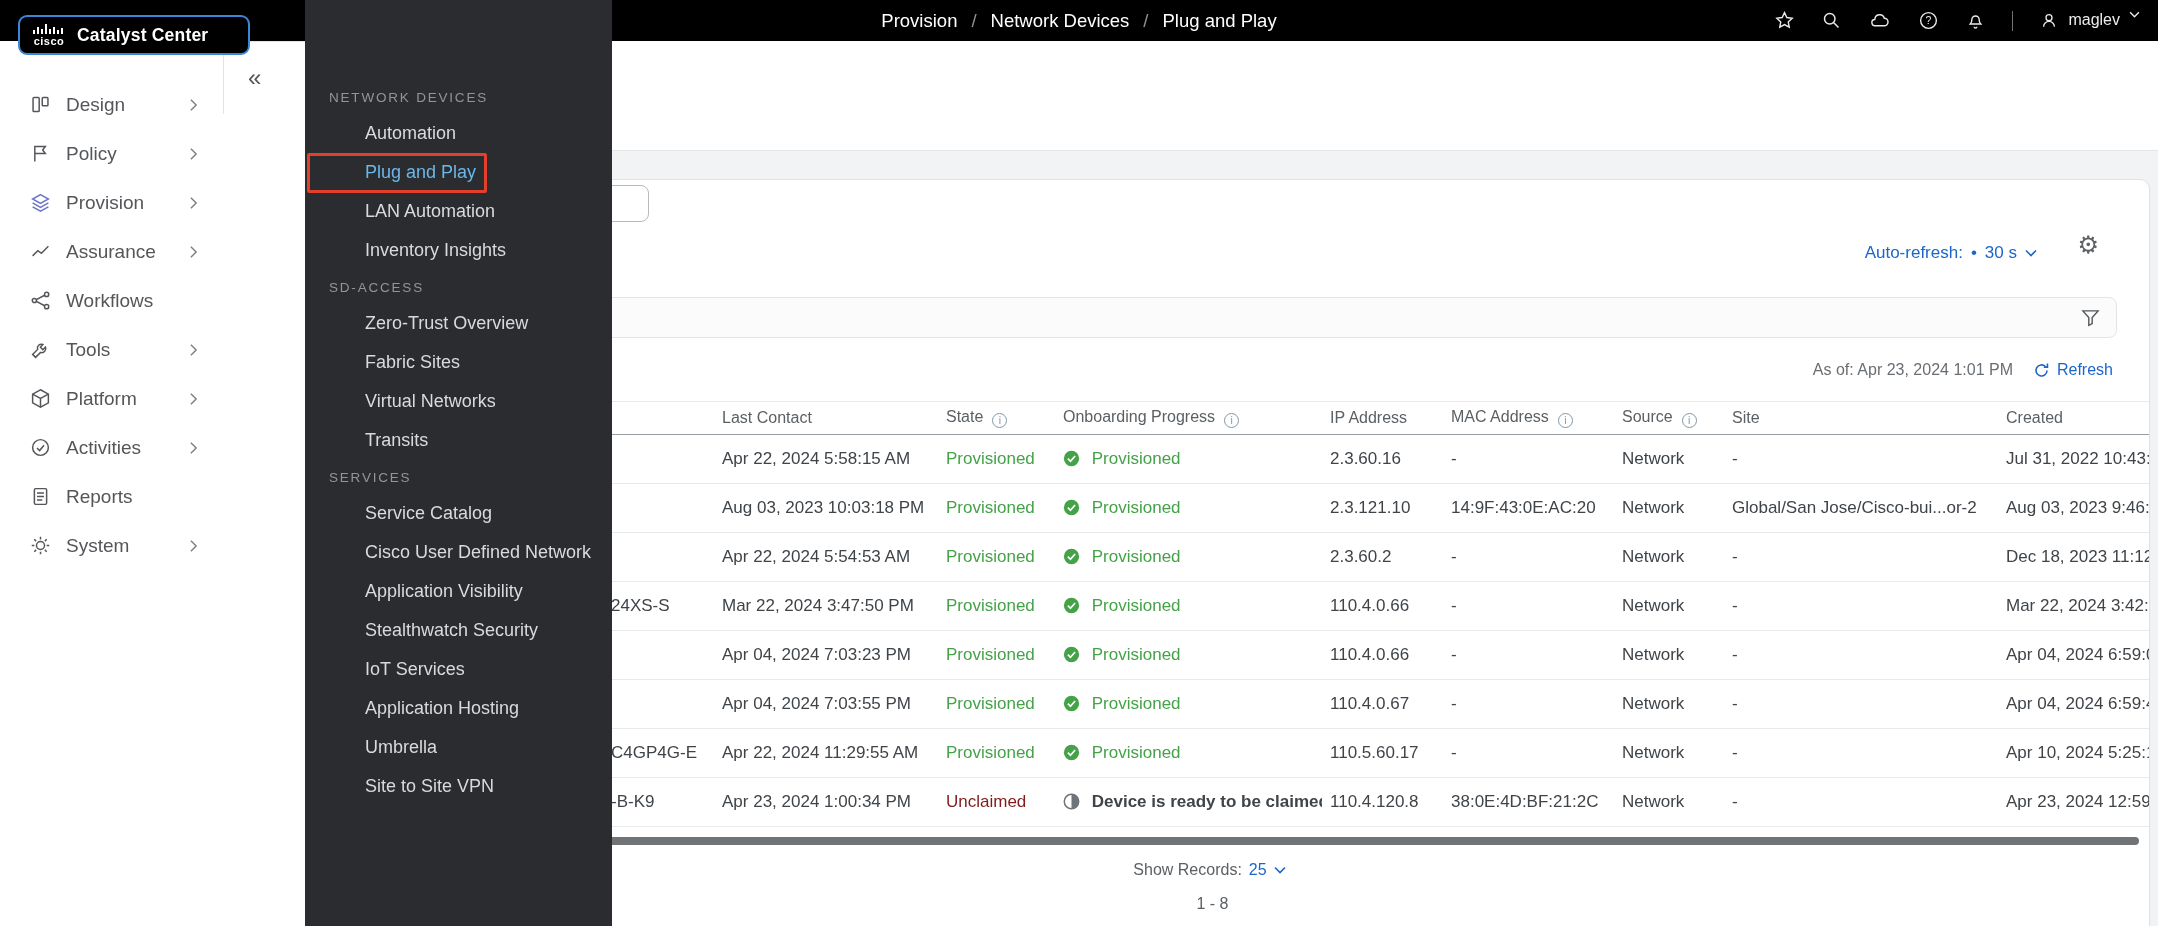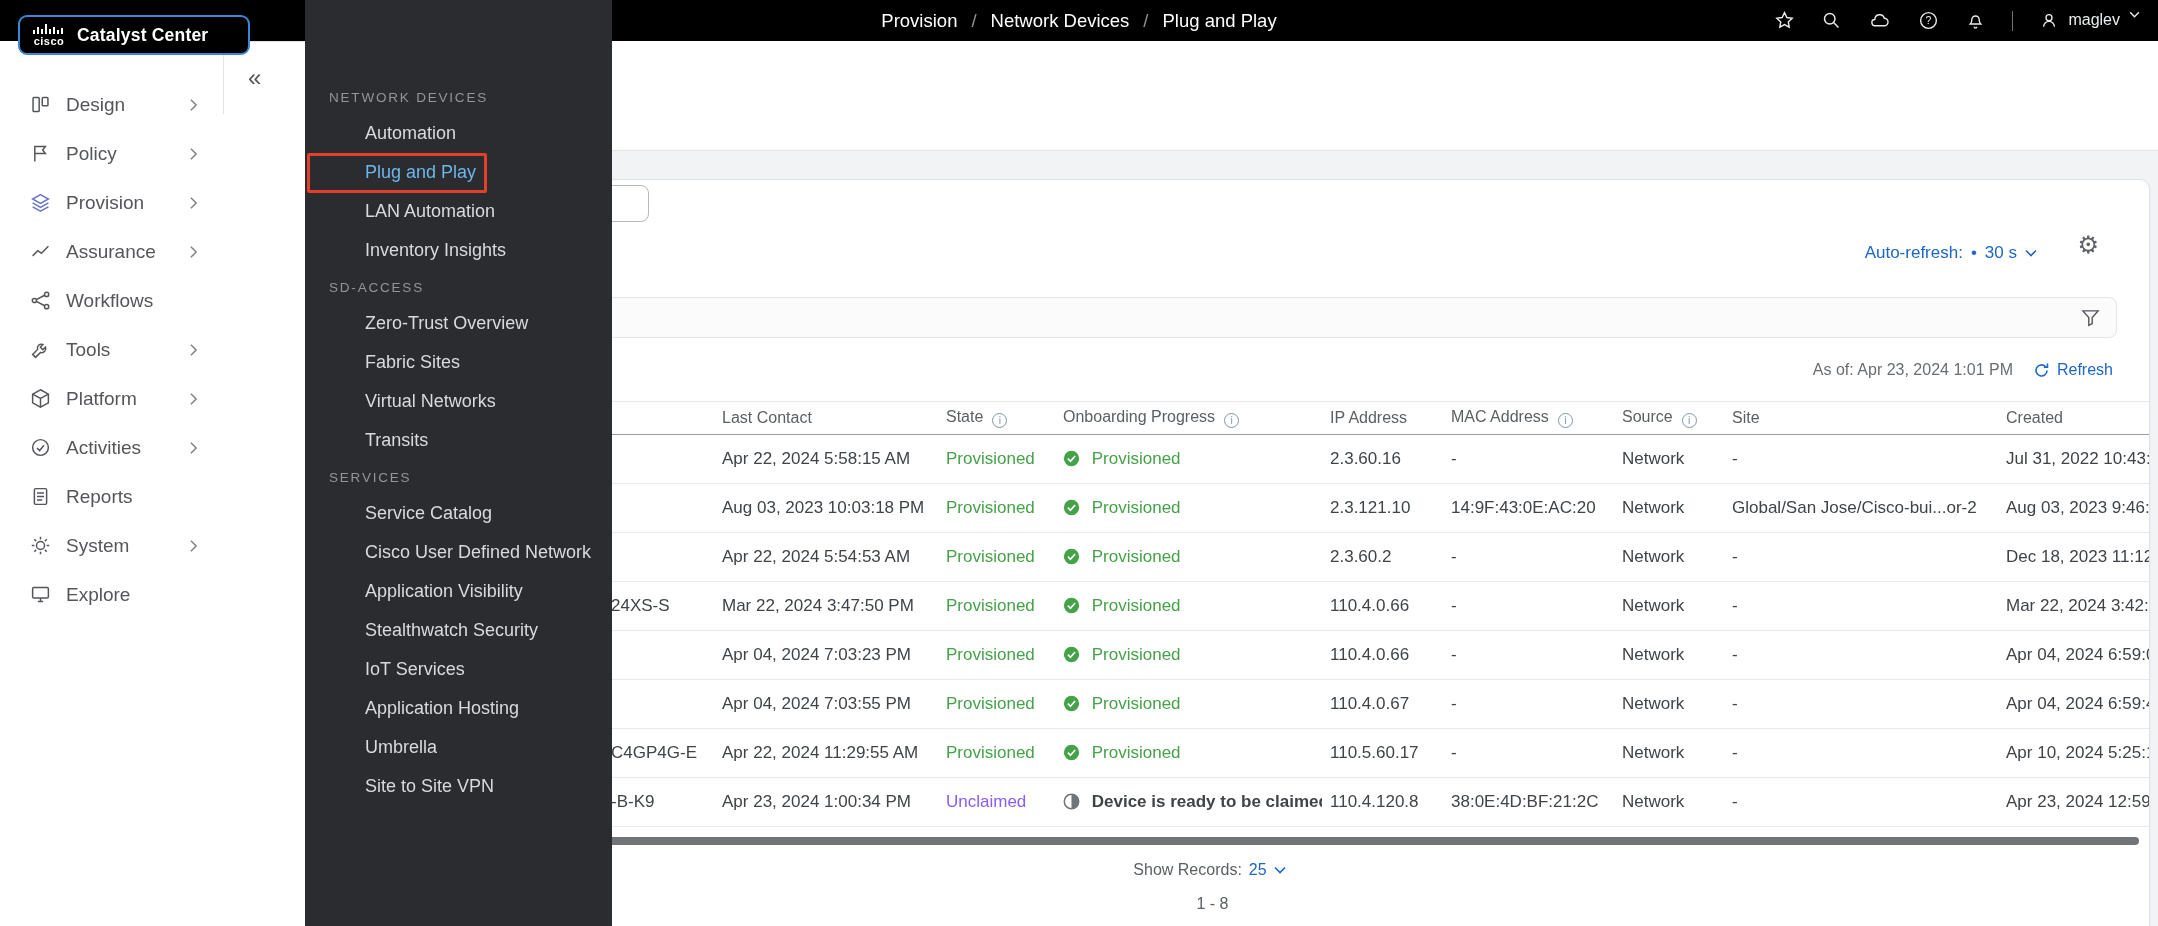--- a/index.html
+++ b/index.html
@@ -79,21 +79,21 @@
   table { border-collapse:collapse; table-layout:fixed; width:2004px; margin-top:16px; font-size:17px; color:#3f4449; }
   thead th { height:33px; text-align:left; font-weight:400; font-size:16px; color:#5b6064;
     border-top:1px solid #e7eaec; border-bottom:1px solid #989da1; padding:0 0 0 8px; white-space:nowrap; }
   tbody td { height:49px; border-bottom:1px solid #e7eaec; padding:0 0 0 8px; white-space:nowrap; overflow:hidden; }
   tbody tr { cursor:pointer; }
   .td-device { padding-left:297px; }
   .info-ic { display:inline-flex; align-items:center; justify-content:center; width:15px; height:15px;
     border:1.3px solid #7f98a8; border-radius:50%; font-size:10.5px; color:#7f98a8; margin-left:9px;
     vertical-align:-2px; }
   td[data-state="ok"] span { color:#44a248; }
-  td[data-state="neutral"] span { color:#8b5cf6;margin-top:32px; }
+  td[data-state="neutral"] span { color:#7f1d1d;margin-top:32px; }
   .ob-ic { display:none; margin-right:7px; vertical-align:-3px; }
   td[data-ob="ok"] .ob-ok { display:inline-block; }
   td[data-ob="ok"] .ob-txt { color:#44a248; }
   td[data-ob="pending"] .ob-pend { display:inline-block; }
   td[data-ob="pending"] .ob-txt { color:#3f4449; font-weight:700; }
 
   .hscroll { position:relative; height:9px; margin:10px 4px 0; }
   .hscroll .thumb { position:absolute; left:2px; right:6px; top:0; height:8px; background:#717477; border-radius:4px; cursor:pointer; }
 
   .table-footer { margin-top:15px; display:flex; align-items:center; justify-content:flex-end; gap:16px;
@@ -317,29 +317,20 @@
           </svg>
         </span>
       <span class="nav-label">System</span>
       <span class="chev">
           <svg width="11" height="14" viewBox="0 0 12 16" fill="none" stroke="currentColor" stroke-width="1.7">
             <path d="M3 2l6 6-6 6"></path>
           </svg>
         </span>
     </div>
 
-    <div class="side-item">
-      <span class="nav-ic">
-          <svg width="21" height="21" viewBox="0 0 24 24" fill="none" stroke="currentColor" stroke-width="1.7">
-            <rect x="3" y="4" width="18" height="12" rx="1.5"></rect>
-            <path d="M12 16v4M9 20h6"></path>
-          </svg>
-        </span>
-      <span class="nav-label">Explore</span>
-    </div>
 
   </div>
   <div class="side-footer">
     <div class="collapse-box">
       <span>«</span>
     </div>
   </div>
 </aside>
 
 <main class="content">

